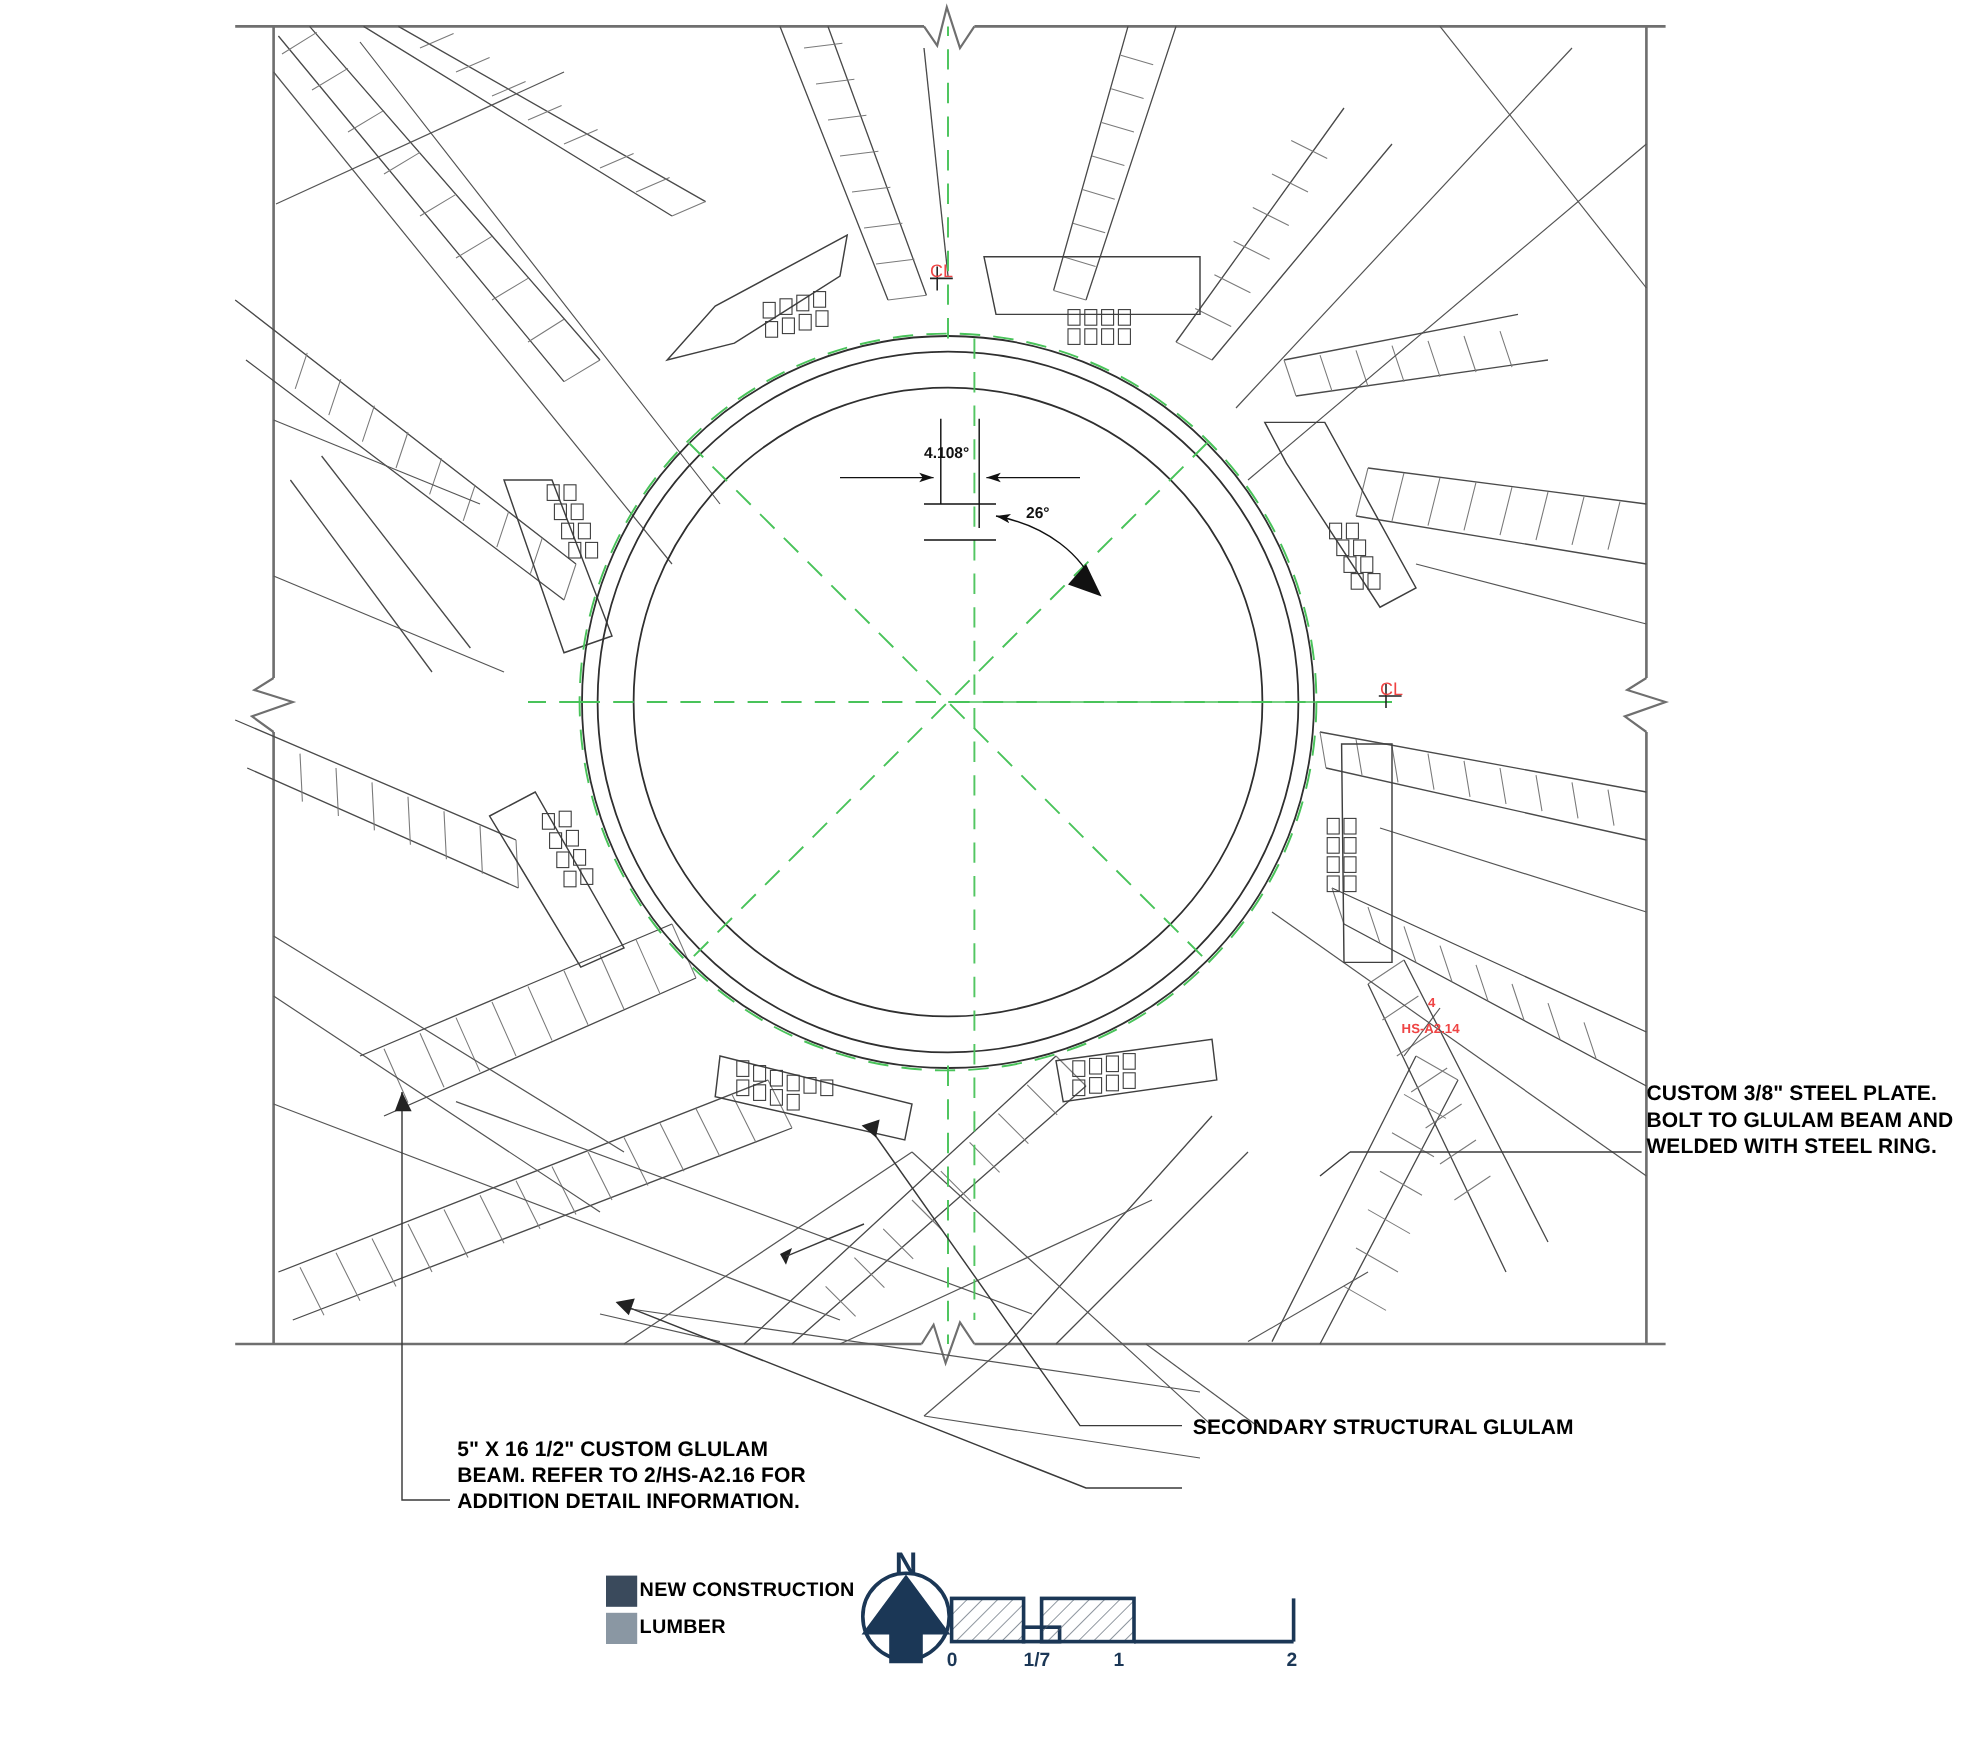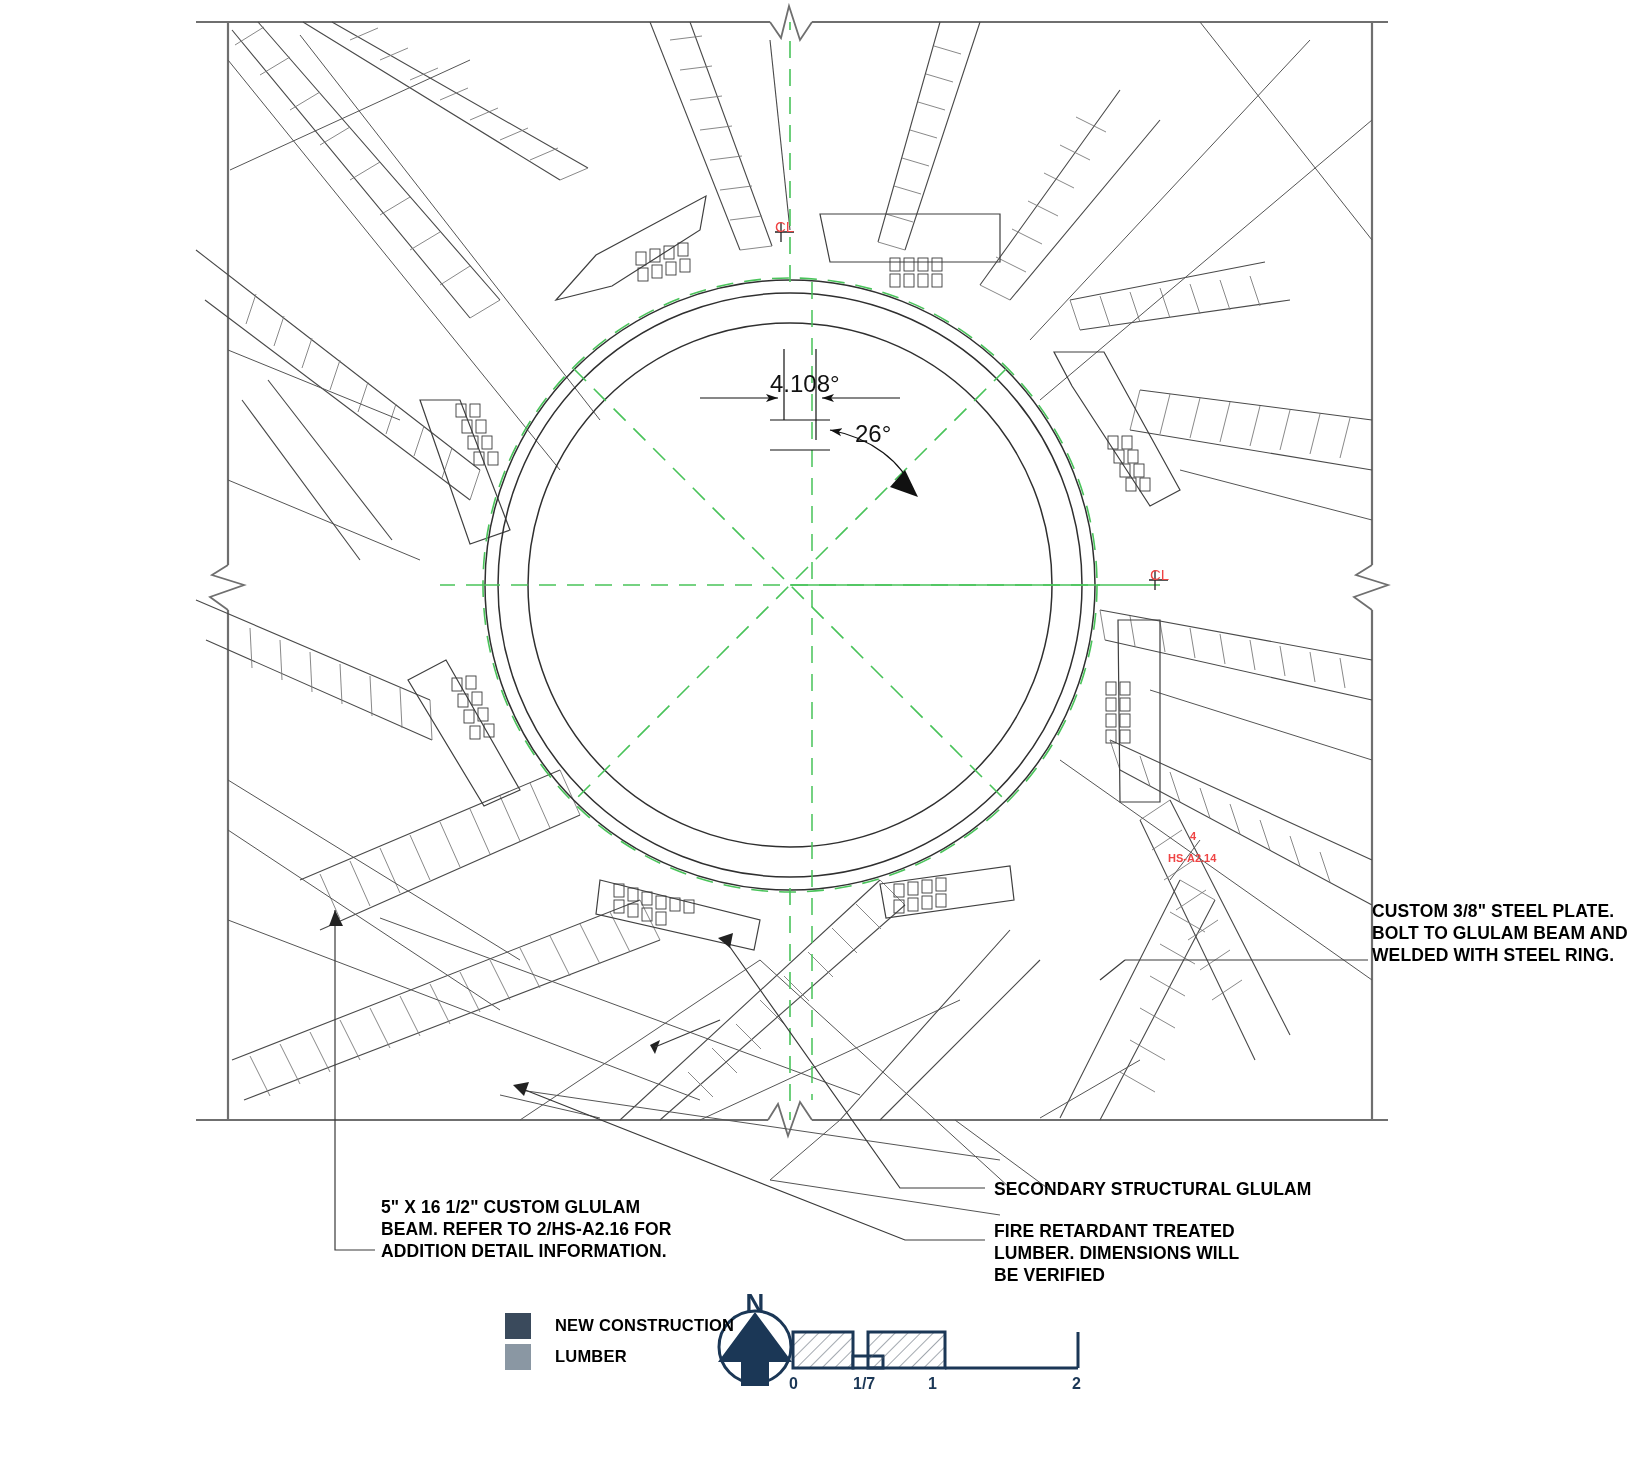--- a/index.html
+++ b/index.html
@@ -2,26 +2,26 @@
 <html><head>
 <meta charset="utf-8">
 <style>
   html,body{margin:0;padding:0;background:#ffffff;}
   body{width:1647px;height:1460px;position:relative;overflow:hidden;
        font-family:"Liberation Sans", sans-serif;color:#000;}
   .stage{position:absolute;left:0;top:0;width:1647px;height:1460px;}
   svg.drawing{position:absolute;left:0;top:0;width:1647px;height:1460px;}
   .note{position:absolute;font-weight:bold;font-size:17.5px;line-height:22px;
         letter-spacing:.1px;color:#000;white-space:pre-line;}
-  .dimtext{position:absolute;font-size:24px;color:#111;font-family:"Liberation Sans", sans-serif;}
+  .dimtext{position:absolute;font-size:13px;color:#111;font-family:"Liberation Sans", sans-serif;font-weight:bold;}
   .tagtext{position:absolute;font-size:11px;font-weight:bold;color:#ef4444;}
   .legend{position:absolute;left:505px;top:1310px;width:230px;}
   .legend-row{display:flex;align-items:center;height:31px;}
   .legend-sw{width:26px;height:26px;display:inline-block;}
-  .legend-lbl{font-size:16.5px;font-weight:bold;margin-left:24px;letter-spacing:.2px;}
+  .legend-lbl{font-size:16.5px;font-weight:bold;margin-left:2px;letter-spacing:.2px;}
   .northwrap{position:absolute;left:712px;top:1288px;width:86px;height:96px;}
   .scalenum{position:absolute;font-size:16px;font-weight:bold;color:#1b3756;}
 </style>
 </head>
 <body>
 
 <div class="stage">
 
 <svg class="drawing" viewBox="0 0 1647 1460" xmlns="http://www.w3.org/2000/svg">
   <defs>
@@ -293,21 +293,20 @@
 
 <div class="tagtext" style="left:1190px;top:830px;">4</div>
 <div class="tagtext" style="left:1168px;top:852px;">HS-A2.14</div>
 
 <div class="note" style="left:1372px;top:900px;width:262px;">CUSTOM 3/8" STEEL PLATE. BOLT TO GLULAM BEAM AND WELDED WITH STEEL RING.</div>
 
 <div class="note" style="left:381px;top:1196px;width:300px;">5" X 16 1/2" CUSTOM GLULAM BEAM. REFER TO 2/HS-A2.16 FOR ADDITION DETAIL INFORMATION.</div>
 
 <div class="note" style="left:994px;top:1178px;width:330px;">SECONDARY STRUCTURAL GLULAM</div>
 
-<div class="note" style="left:994px;top:1220px;width:258px;">FIRE RETARDANT TREATED LUMBER. DIMENSIONS WILL BE VERIFIED</div>
 
 <div class="legend">
   <div class="legend-row">
     <span class="legend-sw" style="background:#3a4a5c;"></span>
     <span class="legend-lbl">NEW CONSTRUCTION</span>
   </div>
   <div class="legend-row">
     <span class="legend-sw" style="background:#8a97a3;"></span>
     <span class="legend-lbl">LUMBER</span>
   </div>

